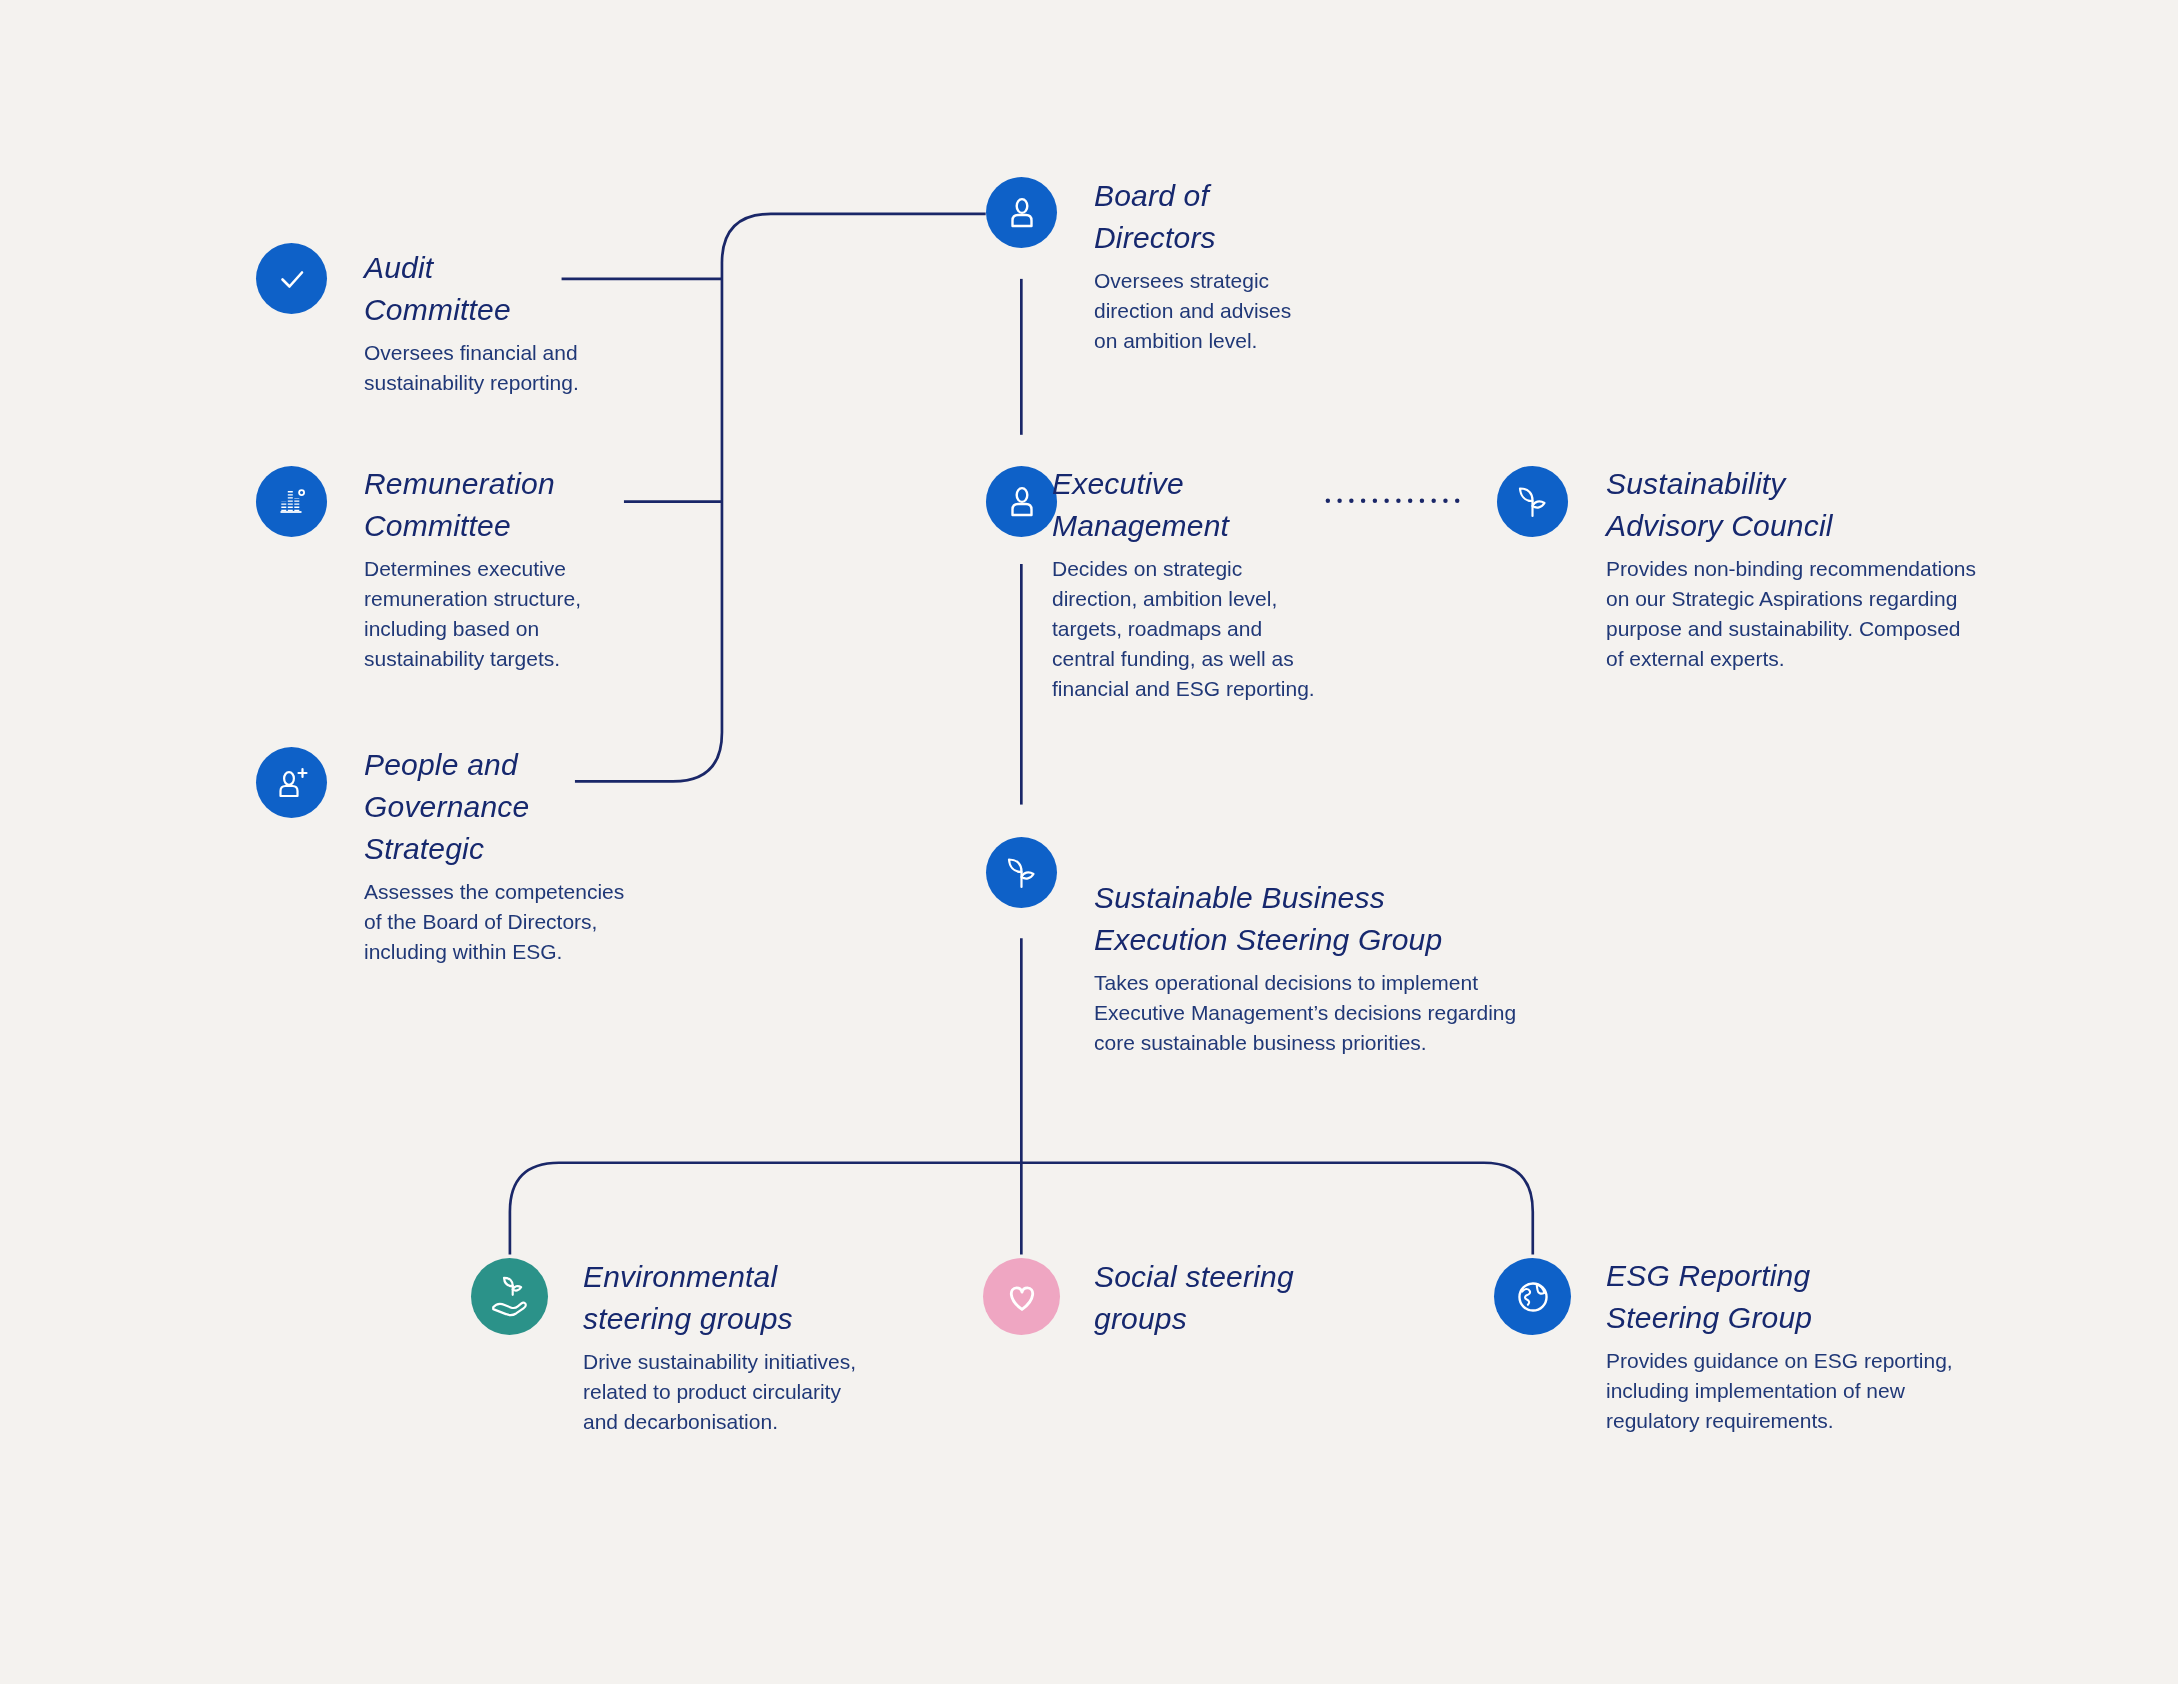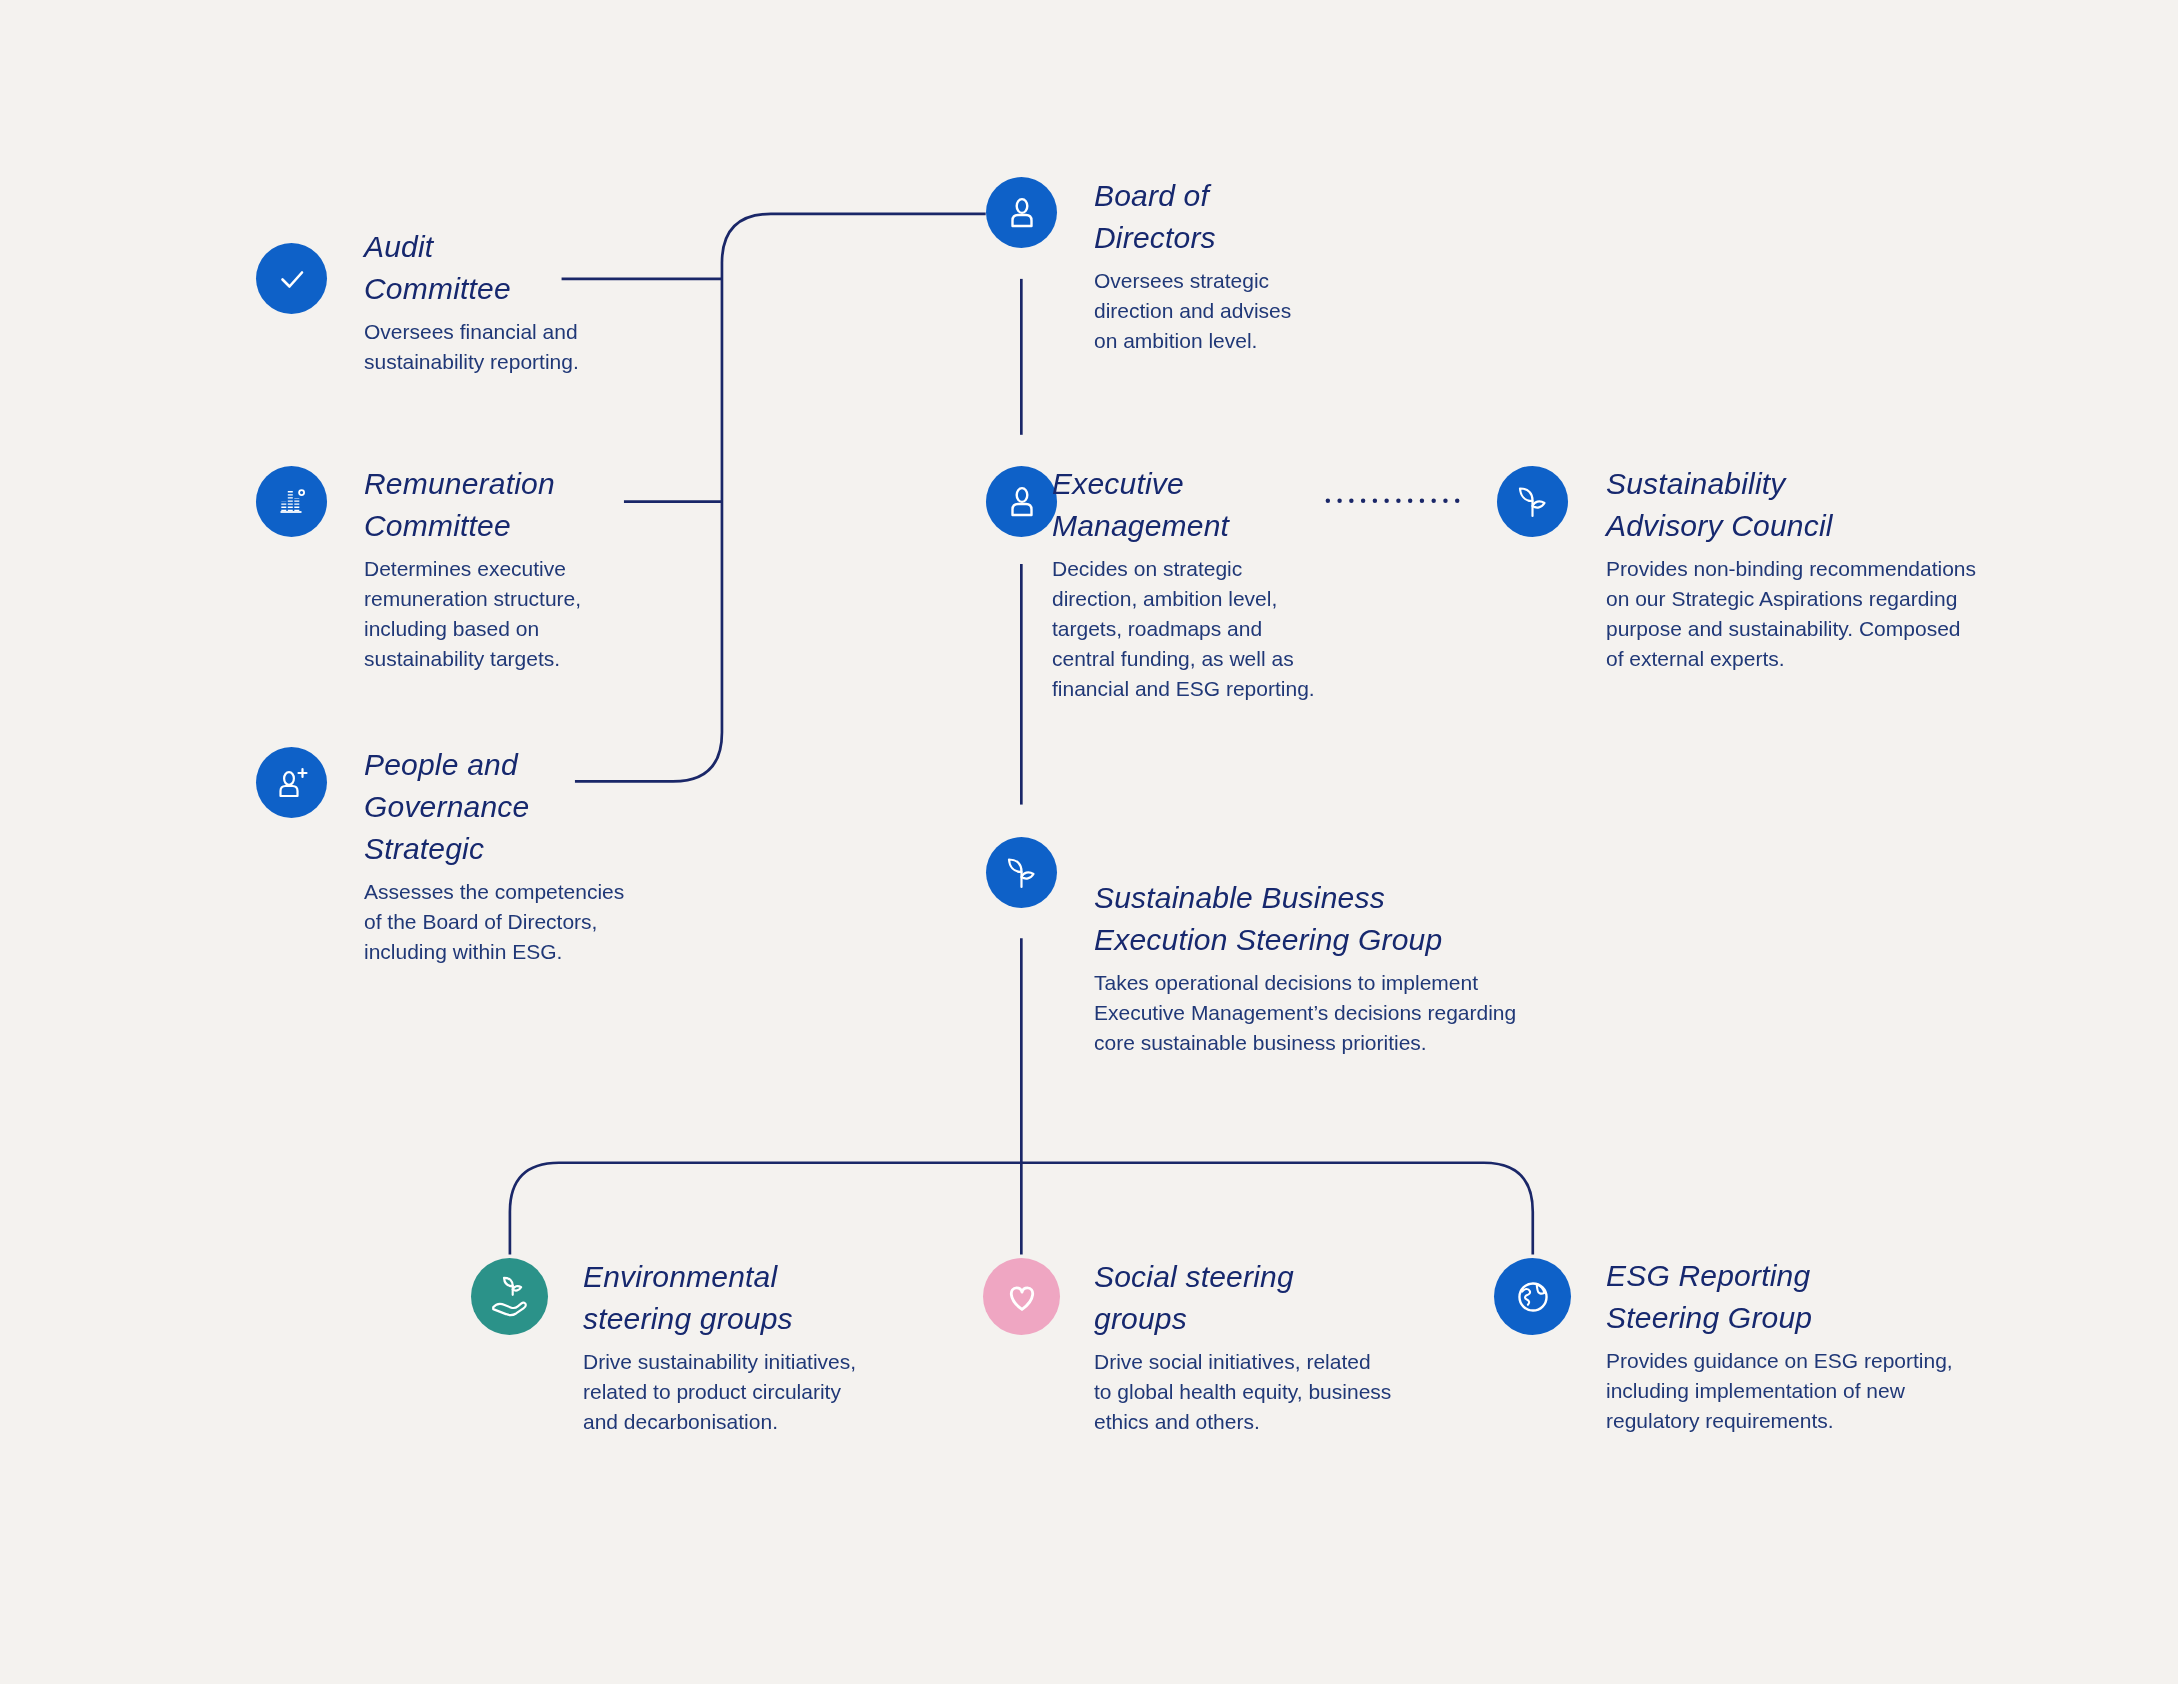--- a/index.html
+++ b/index.html
@@ -43,21 +43,21 @@
     <path d="M1146 1053 V1408"></path>
     <path d="M572 1408 V1360 Q572 1305 627 1305 H1665 Q1720 1305 1720 1360 V1408"></path>
     <line x1="1490" y1="562" x2="1648" y2="562" stroke-width="5" stroke-linecap="round" stroke-dasharray="0 13.2"></line>
   </svg>
 
   <div class="circle blue" style="left:256px;top:243px">
     <svg viewBox="0 0 48 48" fill="none" stroke="#fff" stroke-width="2.6" stroke-linecap="round" stroke-linejoin="round">
       <path d="M14.5 24.5 L21.5 31.5 L34 17.5"></path>
     </svg>
   </div>
-  <div class="textblock" style="left:364px;top:226px">
+  <div class="textblock" style="left:364px;top:247px">
     <h3>Audit
 Committee</h3>
     <p>Oversees financial and
 sustainability reporting.</p>
   </div>
 
   <div class="circle blue" style="left:256px;top:466px">
     <svg viewBox="0 0 48 48" fill="none" stroke="#fff">
       <line x1="12.5" y1="34" x2="33.5" y2="34" stroke-width="1.8"></line>
       <line x1="15.8" y1="33" x2="15.8" y2="23.5" stroke-width="5" stroke-dasharray="1.3 1.8"></line>
@@ -169,23 +169,20 @@
   </div>
 
   <div class="circle pink big" style="left:983px;top:1258px">
     <svg viewBox="0 0 48 48" fill="none" stroke="#fff" stroke-width="2.6" stroke-linejoin="round">
       <path d="M24 35.5 C11 26 12.5 15.5 19 15.5 C22 15.5 23.5 17.5 24 19.5 C24.5 17.5 26 15.5 29 15.5 C35.5 15.5 37 26 24 35.5 Z"></path>
     </svg>
   </div>
   <div class="textblock" style="left:1094px;top:1256px">
     <h3>Social steering
 groups</h3>
-    <p>Drive social initiatives, related
-to global health equity, business
-ethics and others.</p>
   </div>
 
   <div class="circle blue big" style="left:1494px;top:1258px">
     <svg viewBox="0 0 48 48" fill="none" stroke="#fff">
       <circle cx="24" cy="24" r="12.5" stroke-width="2.2"></circle>
       <path d="M14 19 C16.5 15.8 19.8 16 21 18.4 C22 20.4 20.3 21.6 18.2 22.4 C16 23.2 16.2 25.4 18.3 26.3 C20.6 27.3 21.2 29.2 19.3 31.2" stroke-width="1.9" stroke-linecap="round"></path>
       <path d="M27.5 12.5 C31.5 14 33.8 17 34.3 20.3 C31 21.8 28.6 20.3 28.2 17.6 C27.9 15.7 27.3 13.8 27.5 12.5 Z" stroke-width="1.9" stroke-linejoin="round"></path>
     </svg>
   </div>
   <div class="textblock" style="left:1606px;top:1255px">

